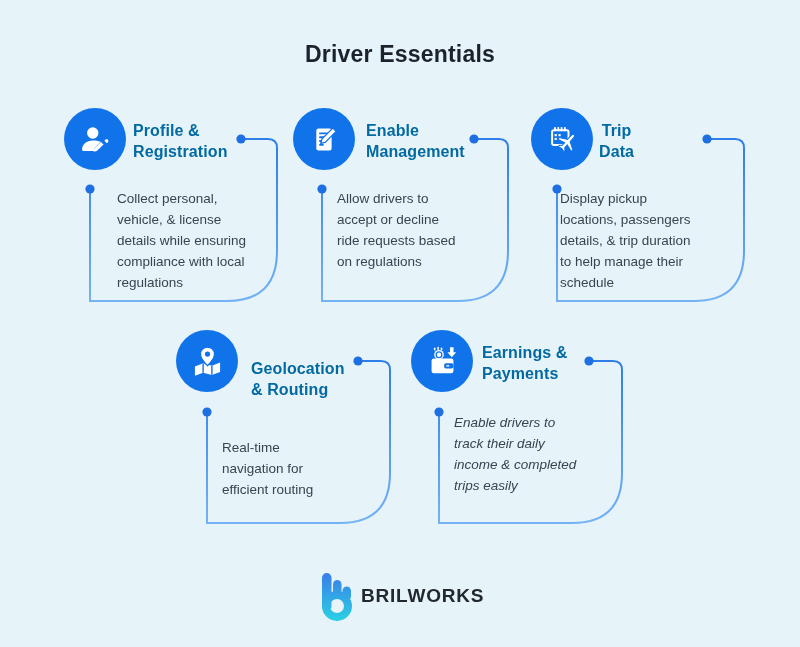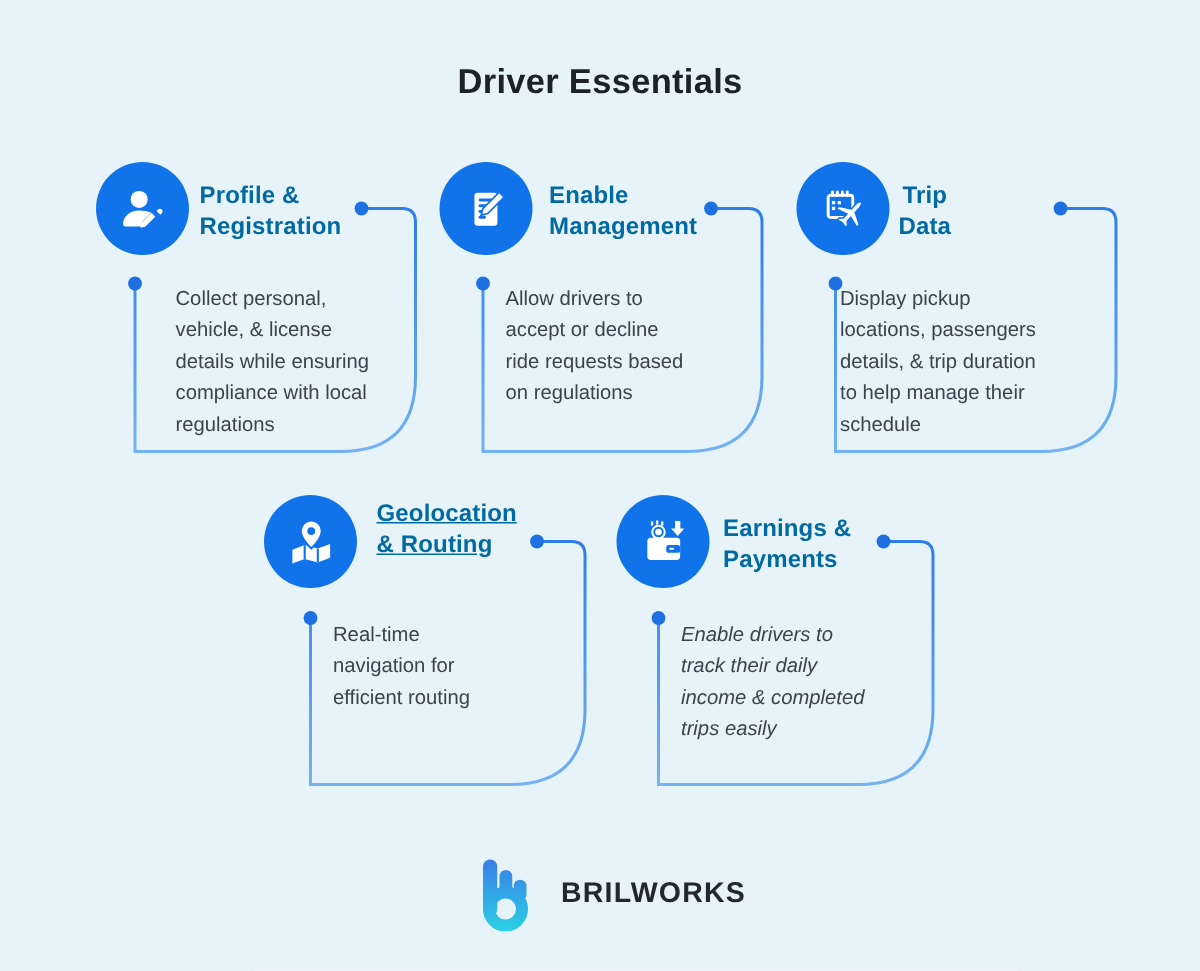--- a/index.html
+++ b/index.html
@@ -28,21 +28,21 @@
     font-size:16px;font-weight:600;line-height:21px;
     color:#0369a1;white-space:pre-line;letter-spacing:.1px;
   }
   .feature-desc{
     position:absolute;
     font-size:13.5px;font-weight:400;line-height:21px;
     color:#3a434e;white-space:pre-line;
   }
   .brand{
     position:absolute;left:322px;top:571px;
-    display:flex;align-items:center;gap:18px;
+    display:flex;align-items:center;gap:5px;
   }
   .brand-text{
     font-size:19px;font-weight:800;letter-spacing:.8px;color:#23272f;
   }
 </style>
 </head>
 <body>
 
 <div class="canvas">
 
@@ -143,23 +143,23 @@
       <svg viewBox="0 0 32 32" fill="#ffffff">
         <path d="M4.5 20.5l7.5-2.8 8 2.1 7.5-2.8 0 8.5-7.5 2.8-8-2.1-7.5 2.8z"></path>
         <g stroke="#1173e9" stroke-width="1.3">
           <line x1="12" y1="17.9" x2="12" y2="26.2"></line>
           <line x1="20" y1="19.9" x2="20" y2="28.2"></line>
         </g>
         <path d="M16 2.8a6.4 6.4 0 0 1 6.4 6.4c0 4.7-6.4 10.6-6.4 10.6s-6.4-5.9-6.4-10.6A6.4 6.4 0 0 1 16 2.8z" stroke="#1173e9" stroke-width="1.2"></path>
         <circle cx="16" cy="9.2" r="2.4" fill="#1173e9"></circle>
       </svg>
     </div>
-    <div class="feature-title" style="left:251px;top:332px;text-decoration:underline;">Geolocation
+    <div class="feature-title" style="left:251px;top:358px;">Geolocation
 &amp; Routing</div>
-    <div class="feature-desc" style="left:222px;top:412px;">Real-time
+    <div class="feature-desc" style="left:222px;top:437px;">Real-time
 navigation for
 efficient routing</div>
   </div>
 
   <div>
     <div class="icon-circle" style="left:411px;top:330px;">
       <svg viewBox="0 0 32 32" fill="#ffffff">
         <rect x="8.2" y="3.2" width="1.4" height="2.8" rx=".7"></rect>
         <rect x="11.3" y="2.6" width="1.4" height="2.8" rx=".7"></rect>
         <rect x="14.4" y="3.2" width="1.4" height="2.8" rx=".7"></rect>

